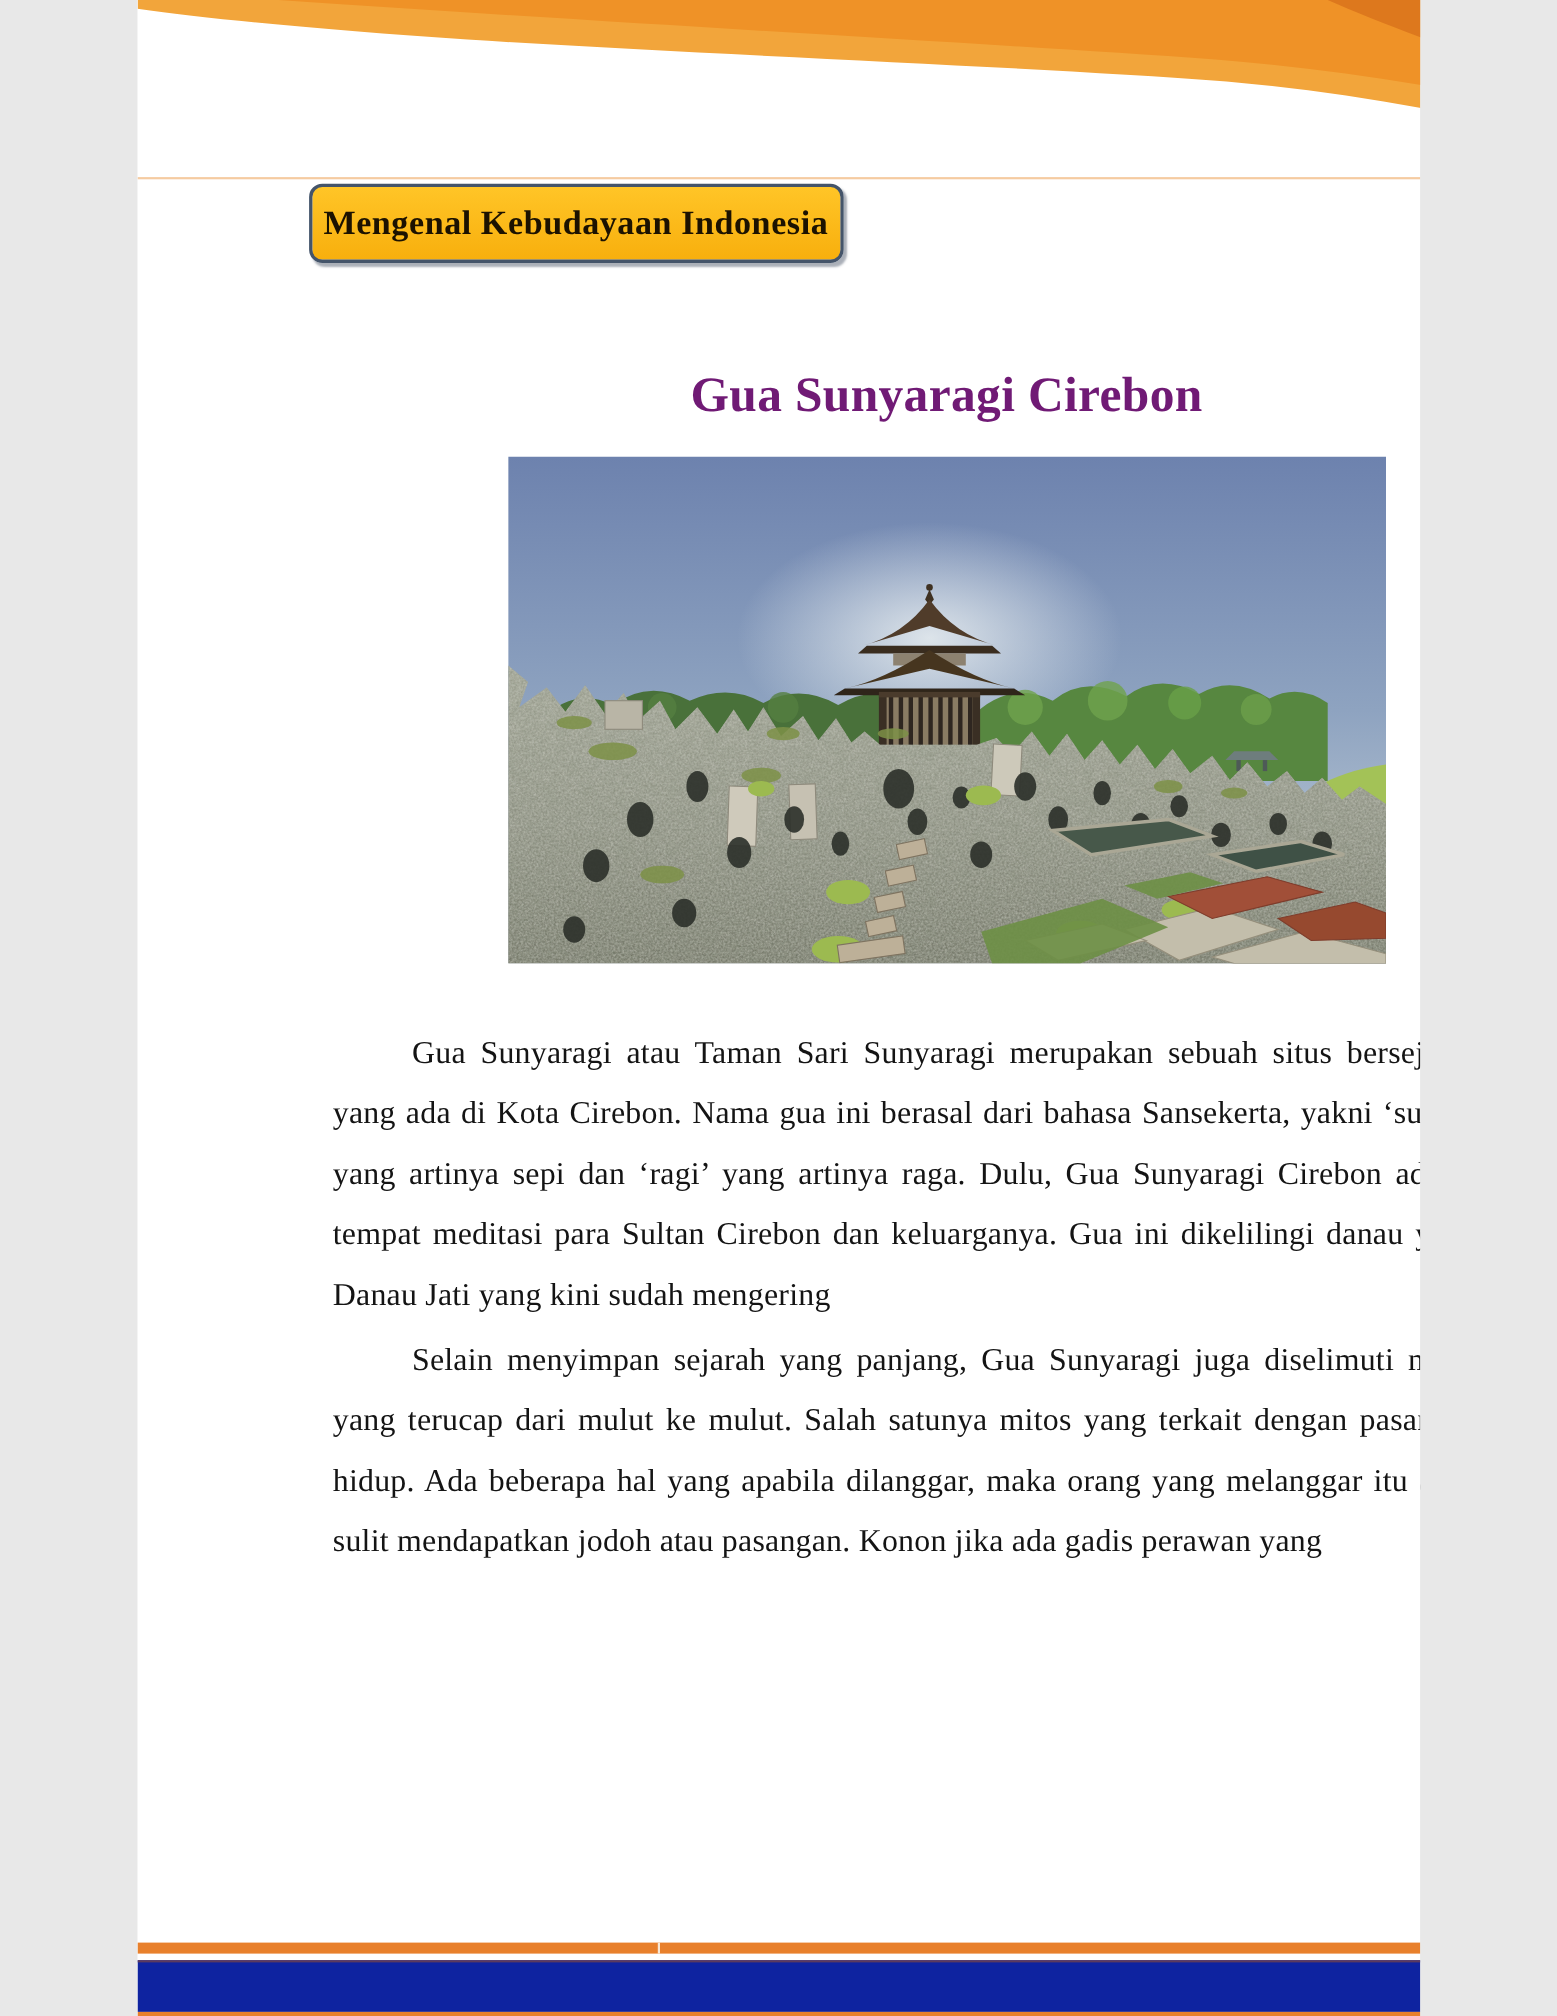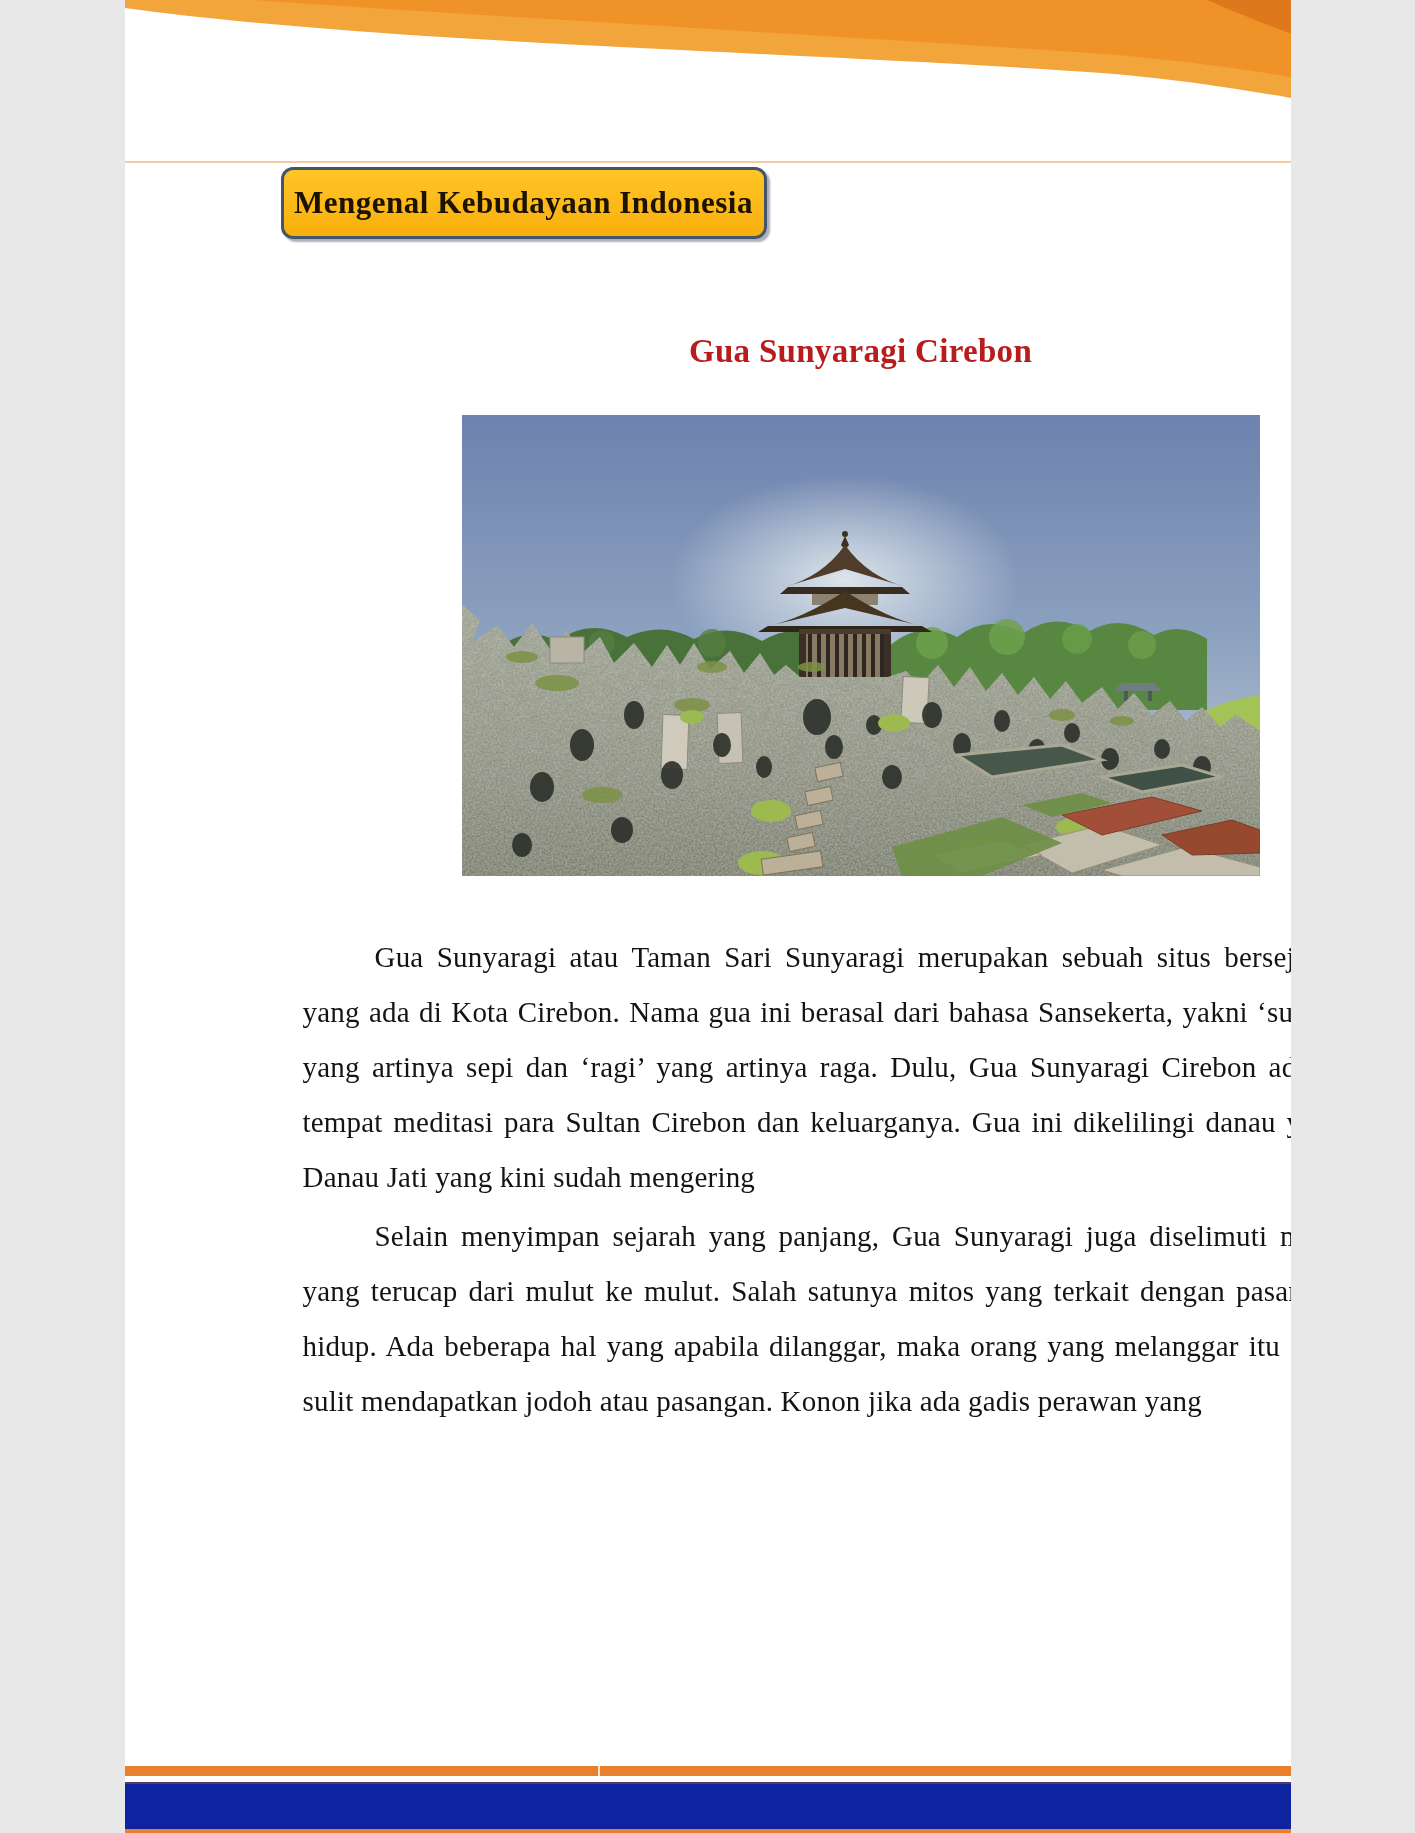--- a/index.html
+++ b/index.html
@@ -18,21 +18,21 @@
     border:3px solid #44546A;border-radius:12px;
     box-shadow:3px 3px 2px rgba(100,110,126,.55);
     display:flex;align-items:center;justify-content:center;
   }
   .badge span{
     font-weight:bold;font-size:31px;color:#1c1200;letter-spacing:.5px;white-space:nowrap;
   }
   
   .title{
     position:absolute;left:337px;top:333px;width:798px;margin:0;
-    text-align:center;font-size:33px;font-weight:bold;color:#b91c1c;letter-spacing:.3px;
+    text-align:center;font-size:45px;font-weight:bold;color:#701a75;letter-spacing:.3px;
   }
   
   .photo{position:absolute;left:337px;top:415px;width:798px;height:461px;margin:0;}
   .photo svg{display:block;width:798px;height:461px;}
   
   .body-text{
     position:absolute;left:178px;top:930px;width:1059px;
     font-size:29px;line-height:55px;color:#141414;
     text-align:justify;letter-spacing:.2px;
   }

